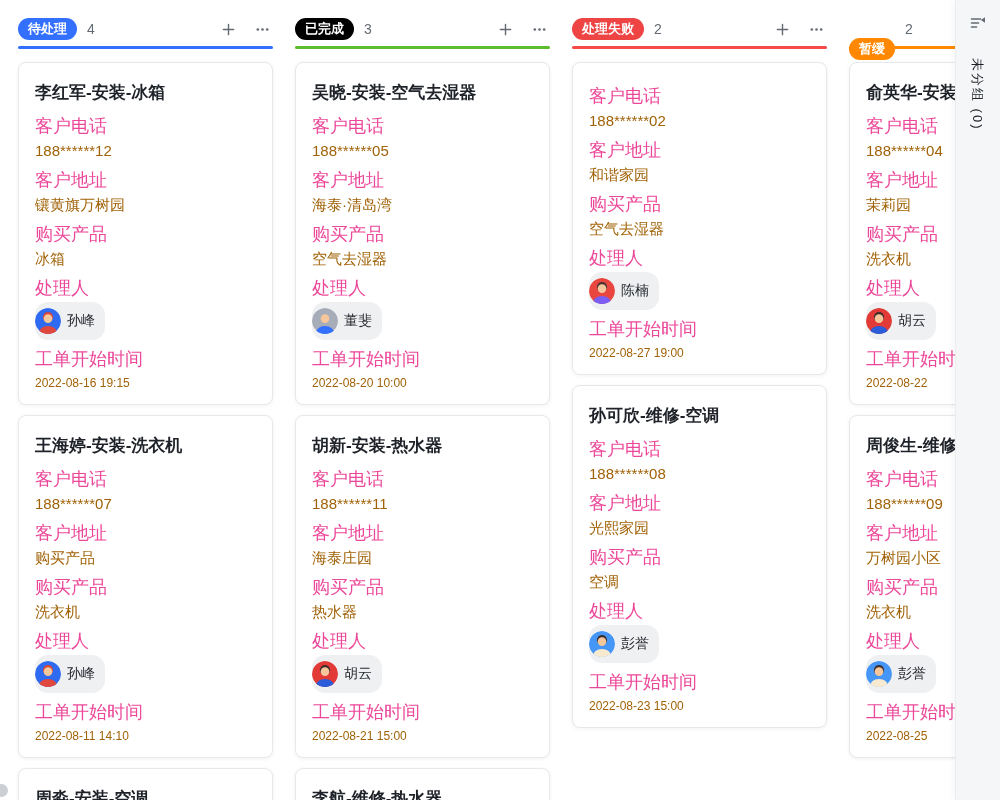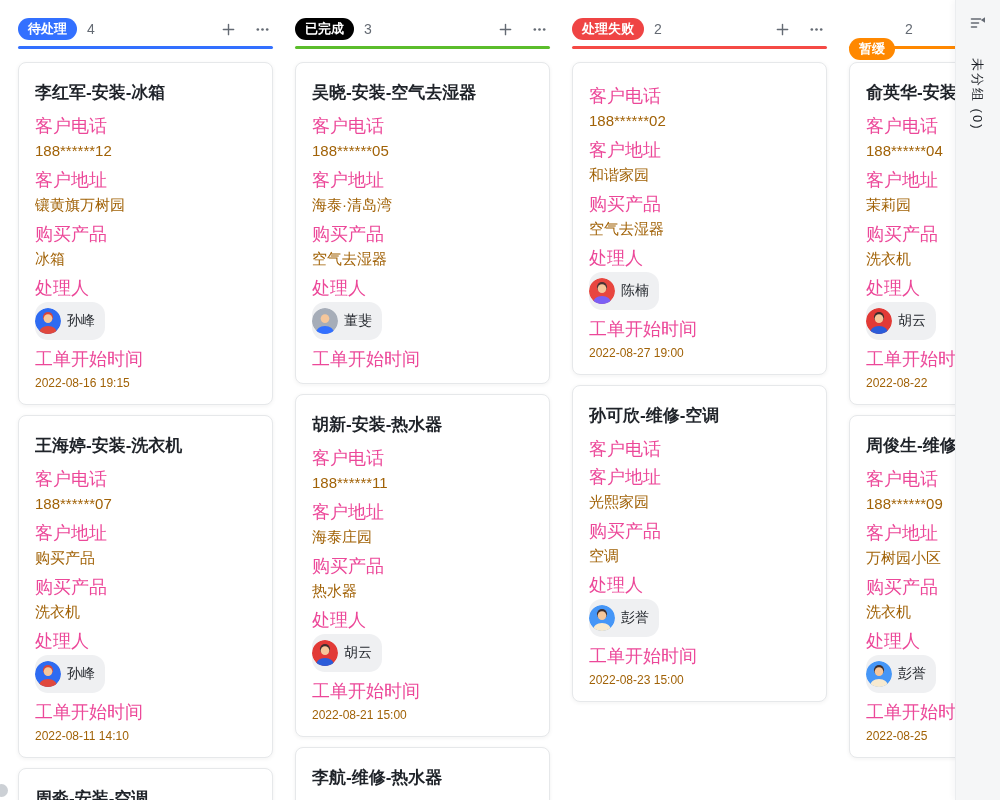--- a/index.html
+++ b/index.html
@@ -186,20 +186,21 @@
             <div class="person">
               <span class="avatar" style="--bg: #a6adb8; --hair: transparent; --shirt: #3370ff;">
                   <svg viewBox="0 0 24 24">
                     <use href="#person"></use>
                   </svg>
                 </span>
               <span class="pname">董斐</span>
             </div></div>
           <div class="field">
               <div class="flabel">工单开始时间</div>
+            <div class="fvalue date">2022-08-20 10:00</div>
             </div>
         </div>
 
         <div class="card">
           <div class="card-title">胡新-安装-热水器</div>
           <div class="field">
               <div class="flabel">客户电话</div>
             <div class="fvalue">188******11</div>
             </div>
           <div class="field">
@@ -276,20 +277,21 @@
           <div class="field">
               <div class="flabel">工单开始时间</div>
             <div class="fvalue date">2022-08-27 19:00</div>
             </div>
         </div>
 
         <div class="card">
           <div class="card-title">孙可欣-维修-空调</div>
           <div class="field">
               <div class="flabel">客户电话</div>
+            <div class="fvalue">188******08</div>
             </div>
           <div class="field">
               <div class="flabel">客户地址</div>
             <div class="fvalue">光熙家园</div>
             </div>
           <div class="field">
               <div class="flabel">购买产品</div>
             <div class="fvalue">空调</div>
             </div>
           <div class="field"><div class="flabel">处理人</div>

